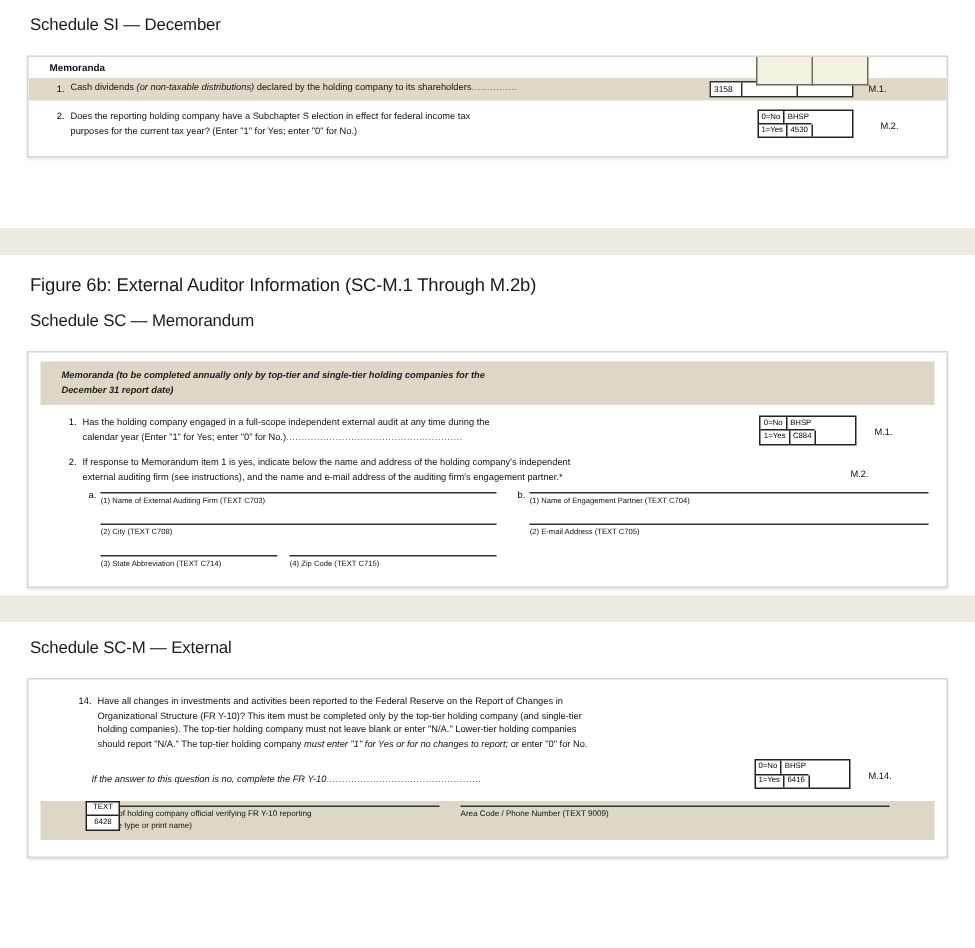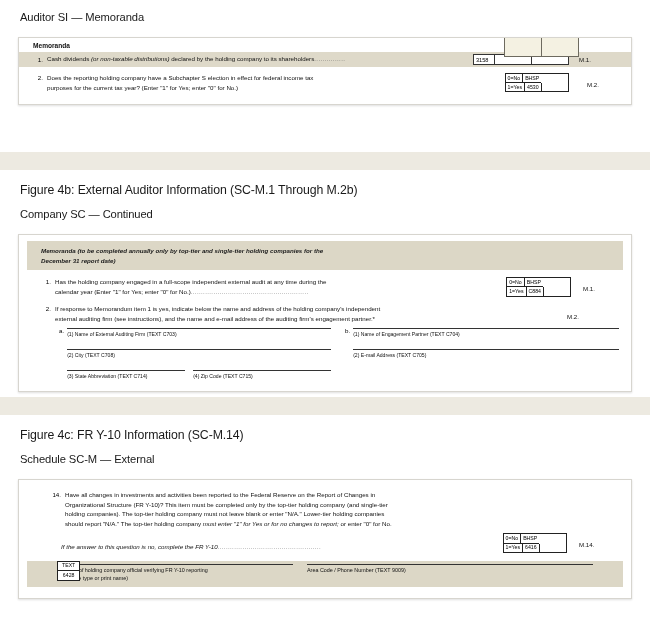--- a/index.html
+++ b/index.html
@@ -220,21 +220,21 @@
     border-bottom: 1px solid #333;
     height: 1px;
   }
 </style>
 </head>
 <body>
 
 <div class="page">
 
   <div class="section" style="height:152px;">
-    <div class="sched-title">Auditor SI — Memoranda</div>
+    <div class="sched-title">Schedule SI — December</div>
 
     <div class="form-card fig4a-card" style="margin-top:14px;">
 
       <div class="fig4a-topcols">
         <div class="col-amt"></div>
         <div class="col-amt2"></div>
       </div>
 
       <div class="memo-head">Memoranda</div>
 
@@ -271,22 +271,22 @@
           </div>
           <div class="mref" style="width:44px;text-align:left;padding-left:18px;padding-top:8px;">M.2.</div>
         </div>
       </div>
     </div>
   </div>
 
   <div class="band" style="height:18px;"></div>
 
   <div class="section" style="height:227px;">
-    <div class="fig-title">Figure 4b: External Auditor Information (SC-M.1 Through M.2b)</div>
-    <div class="sched-title">Company SC — Continued</div>
+    <div class="fig-title">Figure 6b: External Auditor Information (SC-M.1 Through M.2b)</div>
+    <div class="sched-title">Schedule SC — Memorandum</div>
 
     <div class="form-card" style="margin-top:14px;height:158px;">
 
       <div class="shade" style="margin:6px 8px 0 8px;">
         <div class="memo-italic" style="padding-bottom:0;">Memoranda (to be completed annually only by top-tier and single-tier holding companies for the</div>
         <div class="memo-italic" style="padding-top:0;">December 31 report date)</div>
       </div>
 
       <div style="display:flex;align-items:flex-start;padding:7px 8px 0 8px;">
         <div class="q-num" style="margin-left:8px;">1.</div>
@@ -354,21 +354,20 @@
             <div class="sub-cap">(2) E-mail Address (TEXT C705)</div>
           </div>
         </div>
       </div>
     </div>
   </div>
 
   <div class="band" style="height:18px;"></div>
 
   <div class="section" style="height:217px;">
-    <div class="fig-title">Figure 4c: FR Y-10 Information (SC-M.14)</div>
     <div class="sched-title">Schedule SC-M — External</div>
 
     <div class="form-card" style="margin-top:14px;height:120px;">
 
       <div style="display:flex;align-items:flex-start;padding:10px 8px 0 8px;">
         <div class="q-num" style="width:20px;margin-left:14px;">14.</div>
         <div class="q-text" style="padding-right:6px;">
           <div>Have all changes in investments and activities been reported to the Federal Reserve on the Report of Changes in</div>
           <div>Organizational Structure (FR Y-10)? This item must be completed only by the top-tier holding company (and single-tier</div>
           <div>holding companies). The top-tier holding company must not leave blank or enter "N/A." Lower-tier holding companies</div>

